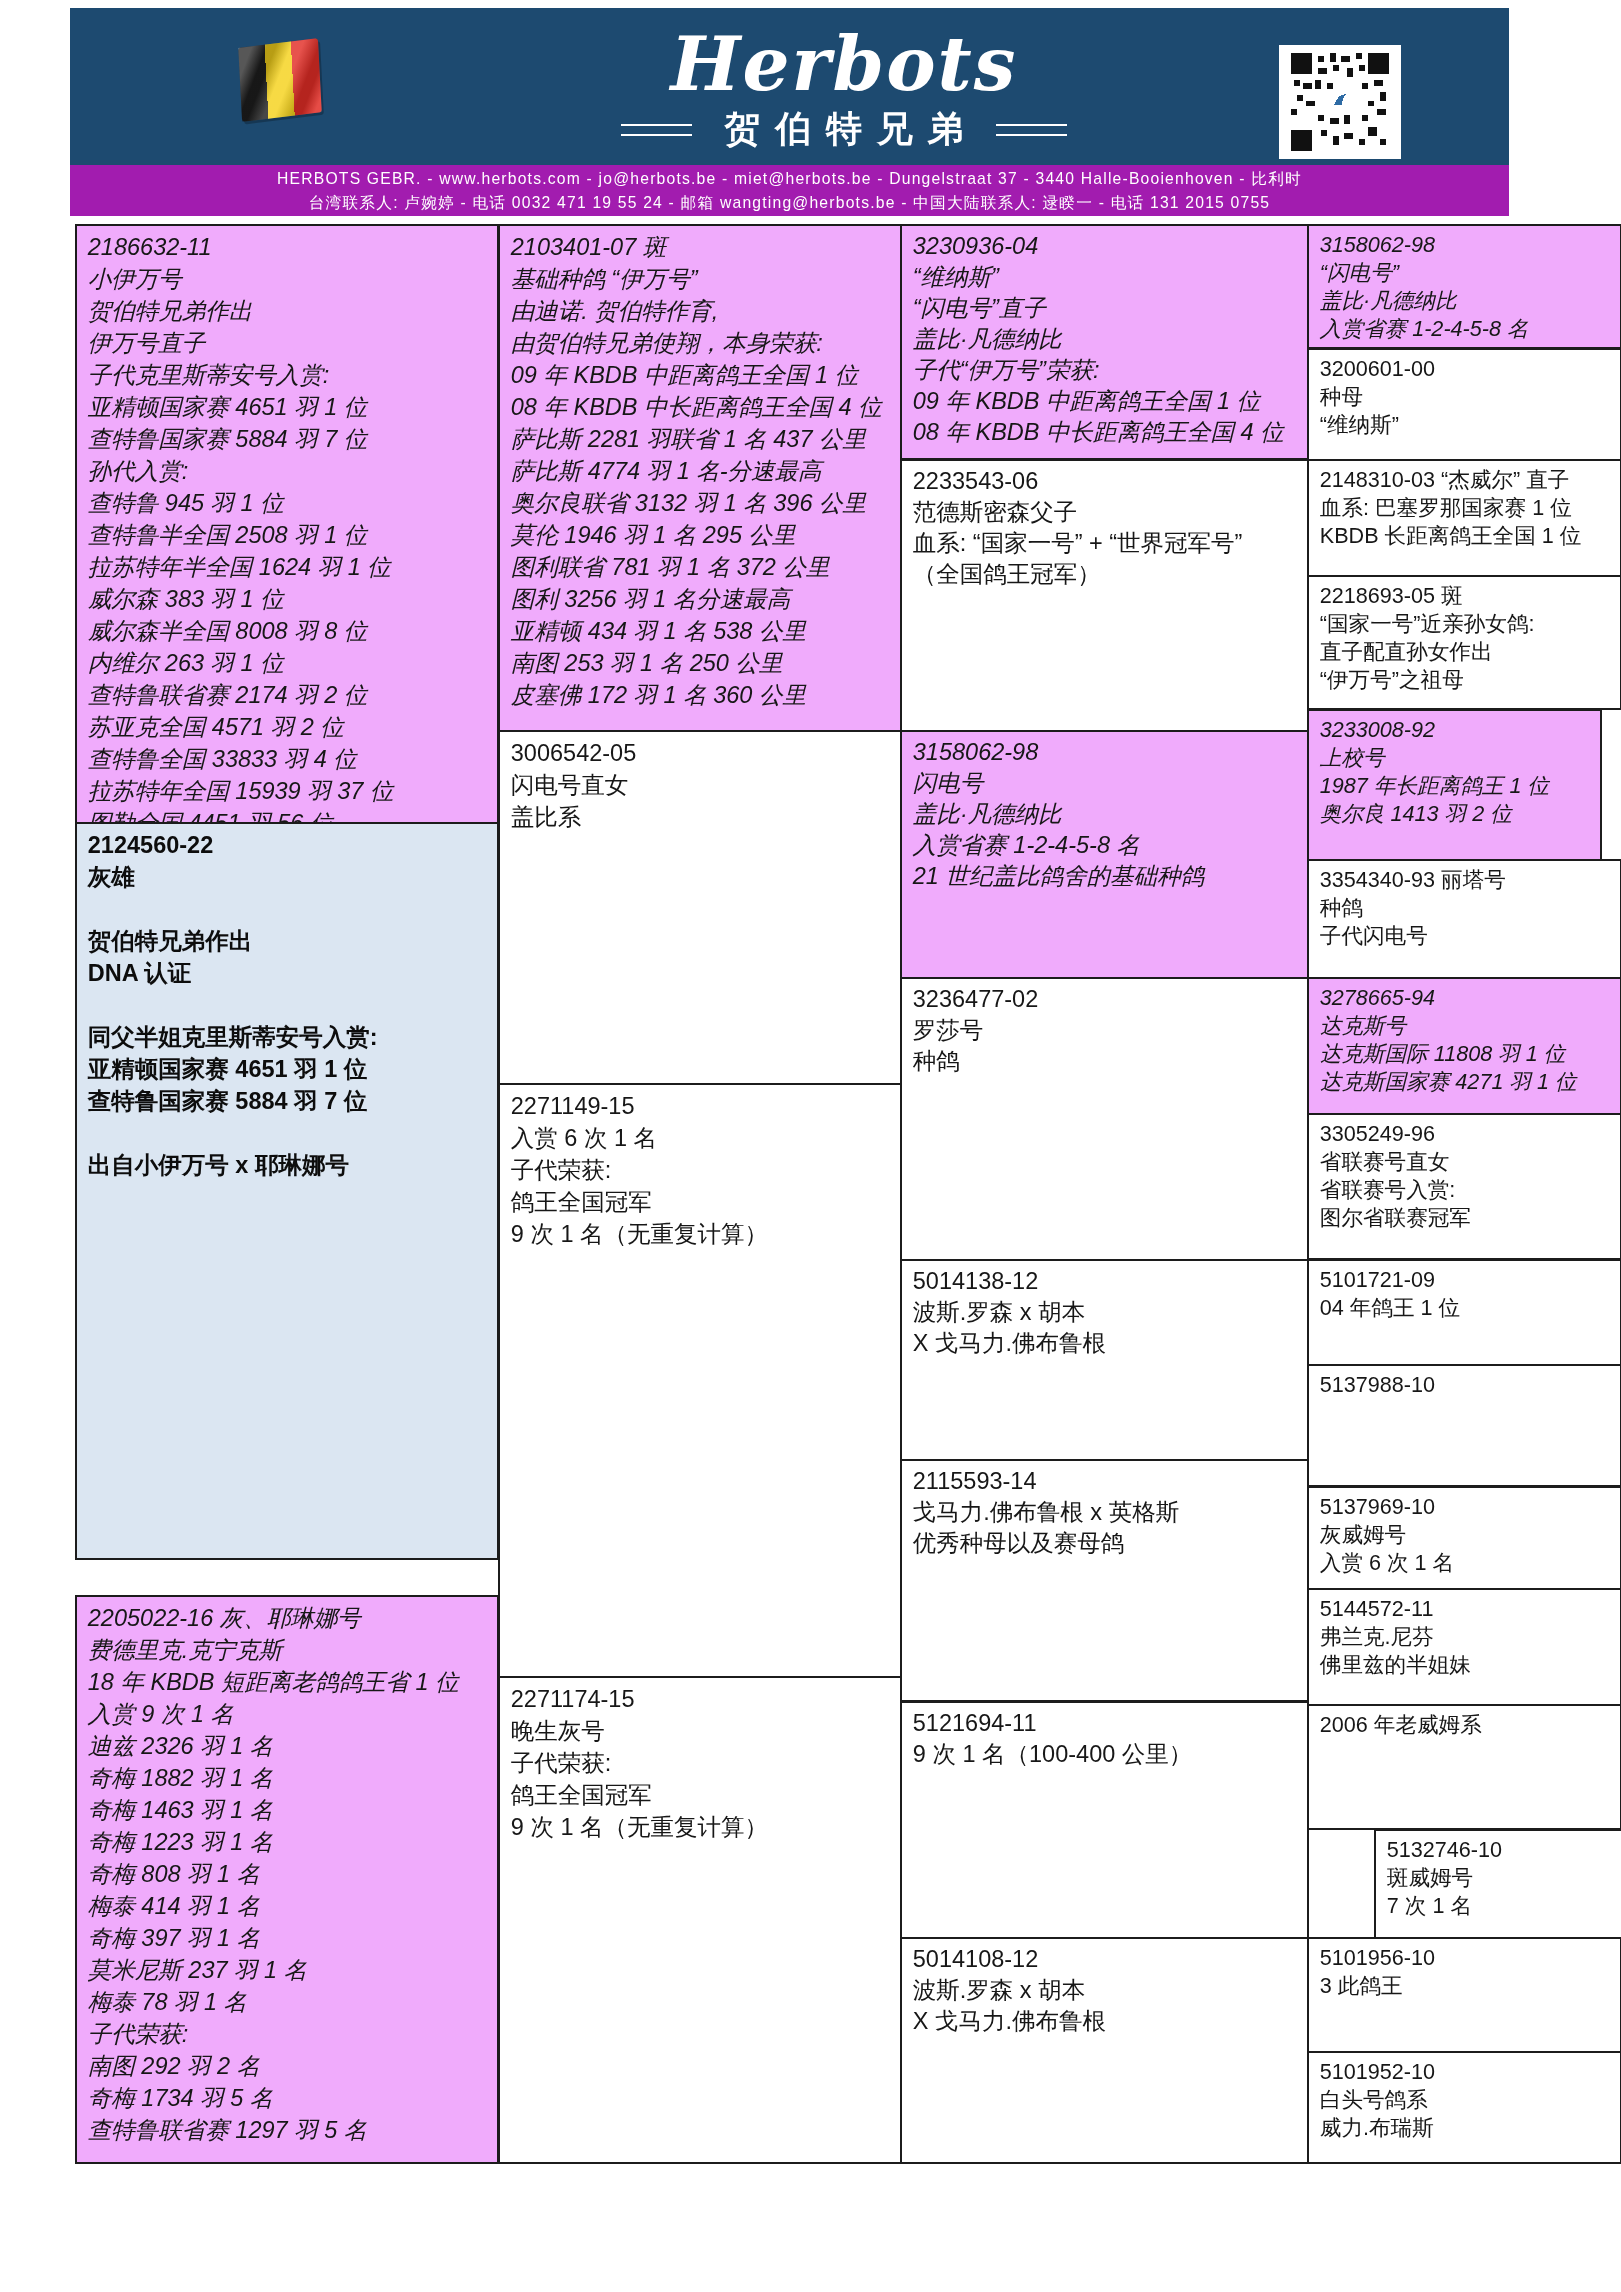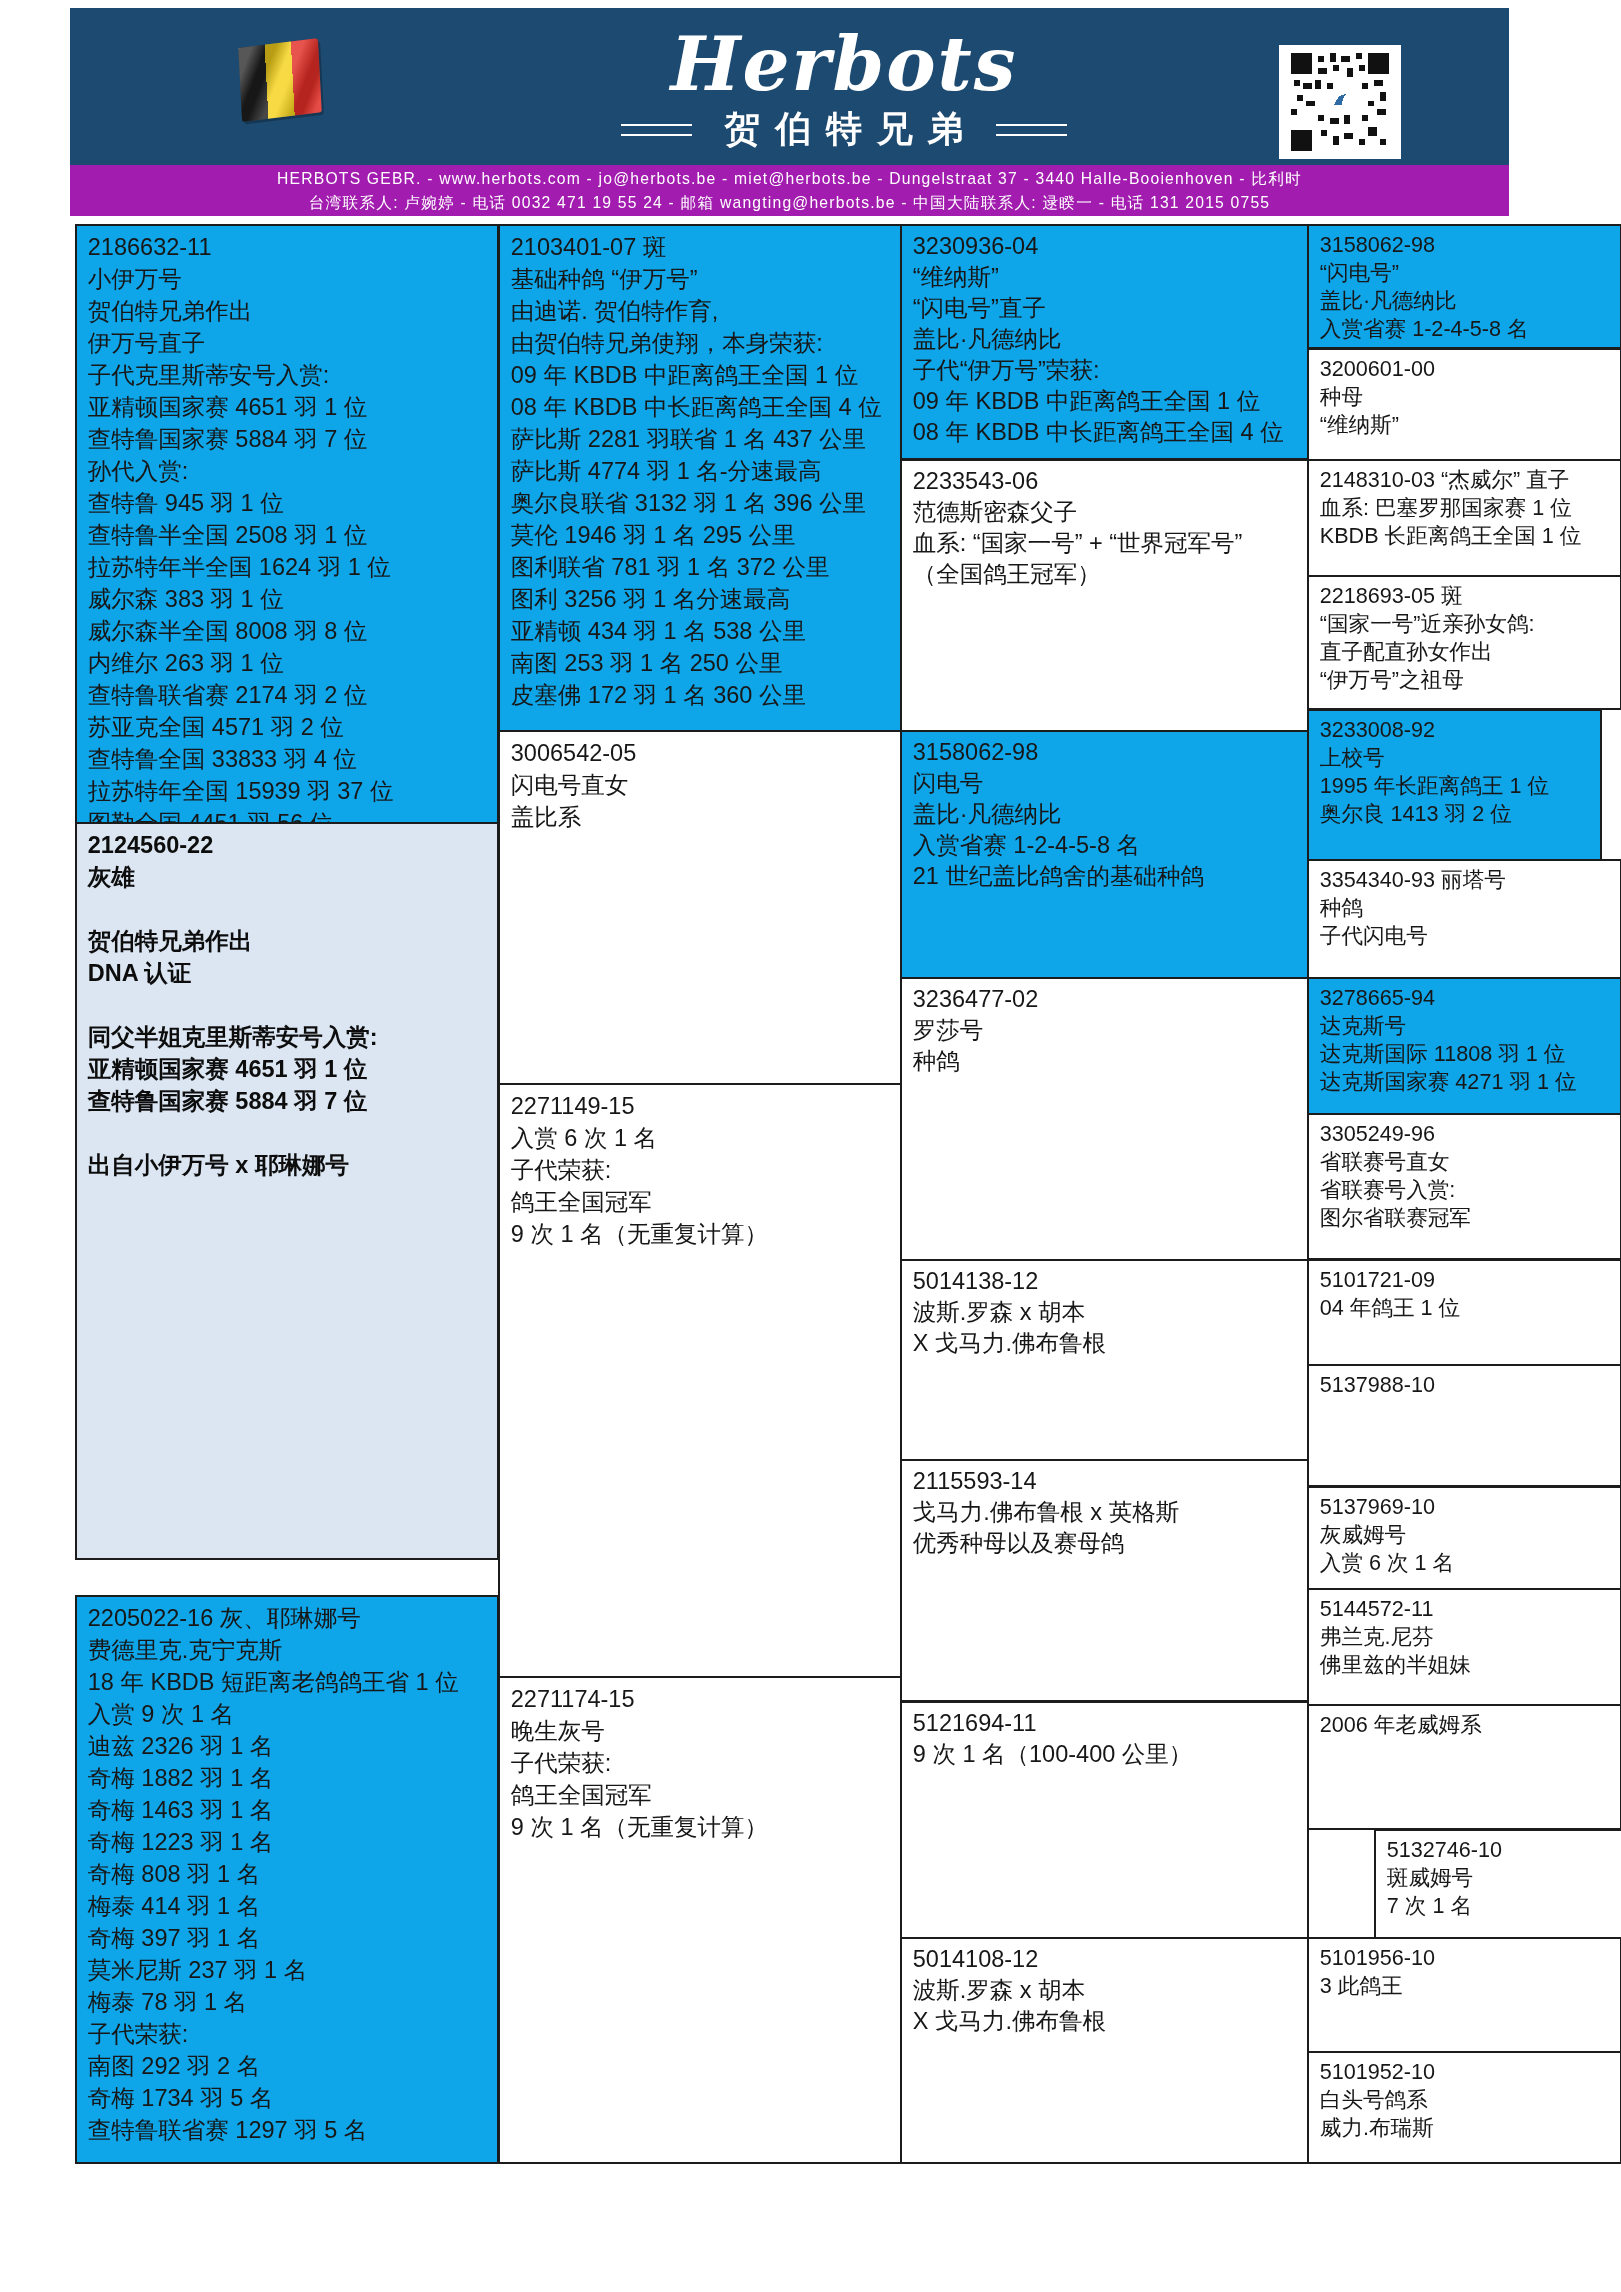--- a/index.html
+++ b/index.html
@@ -25,21 +25,21 @@
   .dbl-line{width:71px;height:7.8px;border-top:2px solid #fff;border-bottom:2px solid #fff;}
   #brand-cn{font-size:36px;font-weight:bold;letter-spacing:14.7px;text-indent:14.7px;}
 
   #qr{position:absolute;left:1209px;top:37px;width:122px;height:114px;background:#ffffff;
     display:flex;align-items:center;justify-content:center;}
   #qr svg{display:block;}
 
   
   .cell{position:absolute;box-sizing:border-box;border:2px solid #1c1c1c;
     padding:4.9px 10.8px 0 10.8px;overflow:hidden;color:#171717;background:#ffffff;}
-  .bg-peach{background:#0ea5e9;}
+  .bg-peach{background:#f0abfc;font-style:italic;}
   .bg-blue{background:#dbe6f2;}
   .bg-white{background:#ffffff;}
   .cell .ln{white-space:nowrap;}
   .col-0 .ln,.col-1 .ln{font-size:23.5px;line-height:32px;min-height:32px;}
   .col-2 .ln{font-size:23.5px;line-height:31px;min-height:31px;}
   .col-3 .ln{font-size:21.6px;line-height:28px;min-height:28px;}
   .cell.bold{font-weight:bold;color:#0d0d0d;}
 </style>
 </head>
 <body>
@@ -259,21 +259,21 @@
       </div>
       <div class="cell col-3 bg-white" style="left: 1271px; top: 575px; width: 315px; height: 135px;">
         <div class="ln">2218693-05 斑</div>
         <div class="ln">“国家一号”近亲孙女鸽:</div>
         <div class="ln">直子配直孙女作出</div>
         <div class="ln">“伊万号”之祖母</div>
       </div>
       <div class="cell col-3 bg-peach" style="left: 1271px; top: 709px; width: 295px; height: 152px;">
         <div class="ln">3233008-92</div>
         <div class="ln">上校号</div>
-        <div class="ln">1995 年长距离鸽王 1 位</div>
+        <div class="ln">1987 年长距离鸽王 1 位</div>
         <div class="ln">奥尔良 1413 羽 2 位</div>
       </div>
       <div class="cell col-3 bg-white" style="left: 1271px; top: 859px; width: 315px; height: 121px;">
         <div class="ln">3354340-93 丽塔号</div>
         <div class="ln">种鸽</div>
         <div class="ln">子代闪电号</div>
       </div>
       <div class="cell col-3 bg-peach" style="left: 1271px; top: 977px; width: 315px; height: 138px;">
         <div class="ln">3278665-94</div>
         <div class="ln">达克斯号</div>

